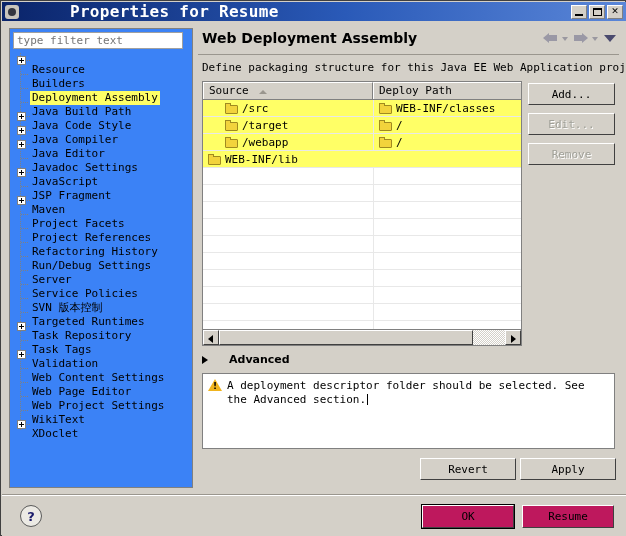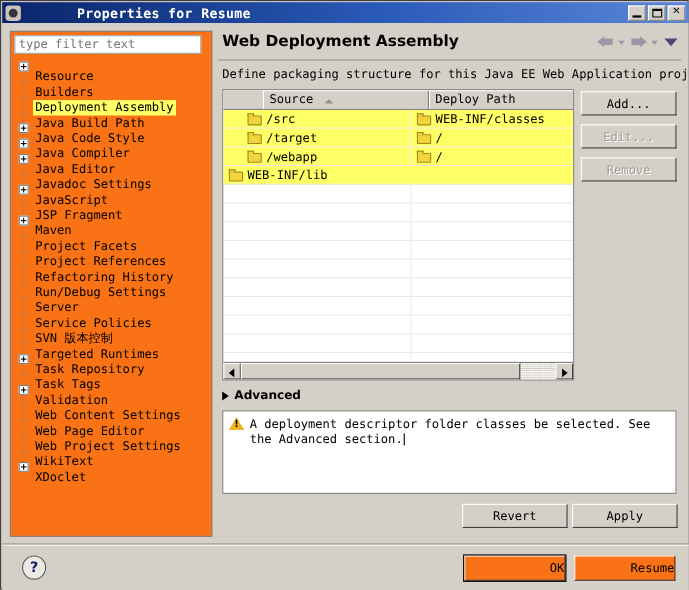--- a/index.html
+++ b/index.html
@@ -46,21 +46,21 @@
     content: "";
     position: absolute;
     left: 3px; top: 3px;
     width: 8px; height: 8px;
     border-radius: 50%;
     background: #33353f;
   }
   #title-text {
     color: #ffffff;
     font-family: "DejaVu Sans Mono", monospace;
-    font-size: 12px;
+    font-size: 16px;
     font-weight: bold;
     letter-spacing: 0.3px;
     white-space: nowrap;
     padding-left: 48px;
   }
   #title-buttons {
     margin-left: auto;
     margin-right: 3px;
     display: flex;
     gap: 2px;
@@ -104,21 +104,21 @@
     left: 1px; top: 20px;
     width: 624px; height: 515px;
     background: #d4d0c8;
   }
 
   
   #sidebar {
     position: absolute;
     left: 7px; top: 7px;
     width: 184px; height: 460px;
-    background: #f97316;
+    background: #3b82f6;
     border: 1px solid #808080;
     box-sizing: border-box;
     overflow: hidden;
   }
   #filter-input {
     position: absolute;
     left: 3px; top: 3px;
     width: 170px; height: 17px;
     box-sizing: border-box;
     border: 1px solid #a0a0a0;
@@ -327,21 +327,21 @@
     font-family: "DejaVu Sans Mono", monospace;
     font-size: 11px;
     color: #000;
     border-right: 1px solid #808080;
     border-top: 1px solid #ffffff;
     border-left: 1px solid #ffffff;
     background: #d4d0c8;
     position: relative;
     white-space: nowrap;
   }
-  .th.c1 { width: 170px; margin-left: 36px; }
+  .th.c1 { width: 170px; }
   .th.c2 { width: 148px; border-right: none; }
   .sort-caret {
     position: absolute;
     left: 55px; top: 7px;
     width: 0; height: 0;
     border-left: 4px solid transparent;
     border-right: 4px solid transparent;
     border-bottom: 4px solid #9a968e;
   }
   #table-body {
@@ -488,21 +488,21 @@
     justify-content: center;
   }
   .sidebtn.disabled { color: #a0a098; text-shadow: 1px 1px 0 #ffffff; }
 
   
   #advanced {
     position: absolute;
     left: 4px; top: 325px;
     display: flex;
     align-items: center;
-    gap: 5px;
+    gap: 21px;
   }
   #adv-tri {
     width: 0; height: 0;
     border-top: 4px solid transparent;
     border-bottom: 4px solid transparent;
     border-left: 6px solid #000;
   }
   #adv-label {
     font-family: "DejaVu Sans", sans-serif;
     font-size: 11px;
@@ -608,27 +608,27 @@
     display: flex; align-items: center; justify-content: center;
     font-family: "DejaVu Sans", sans-serif;
     font-size: 13px;
     font-weight: bold;
     color: #1a1a6a;
   }
   .dlgbtn {
     position: absolute;
     top: 9px;
     width: 92px; height: 23px;
-    background: #f97316;
+    background: #be185d;
     border: 1px solid;
     border-color: #ffffff #404040 #404040 #ffffff;
     box-sizing: border-box;
     font-family: "DejaVu Sans Mono", monospace;
     font-size: 11px;
-    display: flex; align-items: center; justify-content: flex-end;
+    display: flex; align-items: center; justify-content: center;
     color: #000;
   }
   #ok-btn { left: 420px; outline: 1px solid #000; }
   #cancel-btn { left: 520px; }
 </style>
 </head>
 <body>
 
 <div id="window">
 
@@ -918,21 +918,21 @@
         <span>Remove</span>
       </div>
 
       <div id="advanced">
         <span id="adv-tri"></span>
         <span id="adv-label">Advanced</span>
       </div>
 
       <div id="msgbox">
         <span id="warn-ico"></span>
-        <div id="msgtext"><span>A deployment descriptor folder classes be selected. See the Advanced section.</span><span id="caret"></span></div>
+        <div id="msgtext"><span>A deployment descriptor folder should be selected. See the Advanced section.</span><span id="caret"></span></div>
       </div>
 
       <div id="ra-row">
         <div class="rabtn" style="left:222px;">
           <span>Revert</span>
         </div>
         <div class="rabtn" style="left:322px;">
           <span>Apply</span>
         </div>
       </div>

